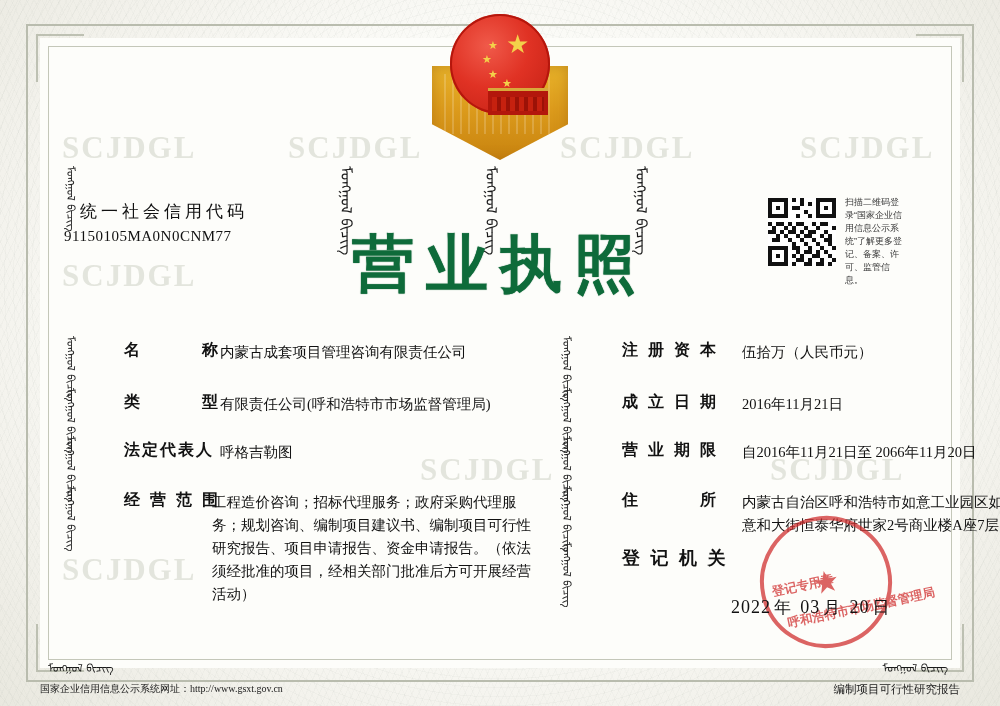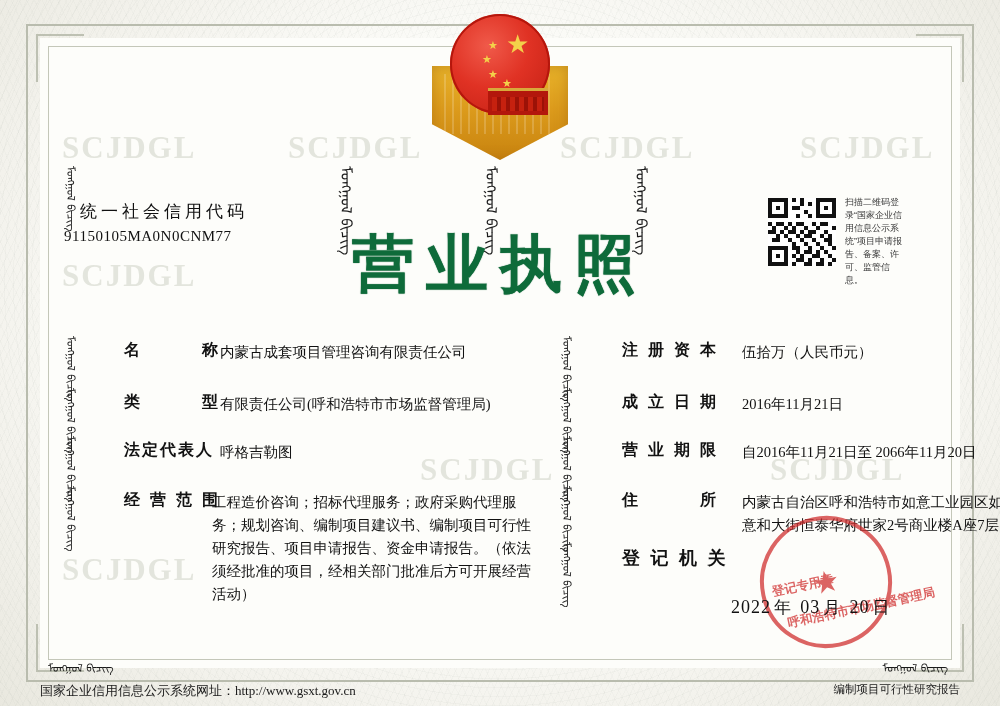--- a/index.html
+++ b/index.html
@@ -170,21 +170,21 @@
   .date-row{
     position:absolute;left:728px;top:596px;font-size:17px;color:#111;
     font-family:"Liberation Serif",serif;letter-spacing:1px;
   }
   .date-row b{font-weight:400;}
   .date-row .num{font-size:18px;padding:0 3px;}
 
   
   .foot-mong-l{position:absolute;left:48px;top:656px;}
   .foot-l{
-    position:absolute;left:40px;top:682px;font-size:13px;color:#1a1a1a;
+    position:absolute;left:40px;top:682px;font-size:10px;color:#1a1a1a;
     font-family:"Liberation Serif",serif;
   }
   .foot-mong-r{position:absolute;right:52px;top:656px;}
   .foot-r{
     position:absolute;right:40px;top:682px;font-size:11.5px;color:#1a1a1a;
     font-family:"Liberation Serif",serif;
   }
   .hmong{
     font-family:"DejaVu Sans",sans-serif;font-size:11px;color:#1a1a1a;
     letter-spacing:1px;white-space:nowrap;
@@ -302,21 +302,21 @@
           <rect x="10" y="15" width="1" height="1"></rect>
         <rect x="13" y="15" width="1" height="1"></rect>
           <rect x="16" y="15" width="1" height="1"></rect>
         <rect x="6" y="16" width="1" height="1"></rect>
           <rect x="9" y="16" width="2" height="1"></rect>
         <rect x="12" y="16" width="2" height="1"></rect>
           <rect x="15" y="16" width="1" height="1"></rect>
       </g>
     </svg>
   </div>
-  <div class="qr-note">扫描二维码登录“国家企业信用信息公示系统”项目申请报告、备案、许可、监管信息。</div>
+  <div class="qr-note">扫描二维码登录“国家企业信用信息公示系统”了解更多登记、备案、许可、监管信息。</div>
 
   <div class="mong code-mong">ᠮᠣᠩᠭᠣᠯ ᠪᠢᠴᠢᠭ</div>
   <div class="code-title">统一社会信用代码</div>
   <div class="code-num">91150105MA0N0CNM77</div>
 
   <div class="title-mong-row">
     <div class="mong mong-big tm1">ᠮᠣᠩᠭᠣᠯ ᠪᠢᠴᠢᠭ</div>
     <div class="mong mong-big tm2">ᠮᠣᠩᠭᠣᠯ ᠪᠢᠴᠢᠭ</div>
     <div class="mong mong-big tm3">ᠮᠣᠩᠭᠣᠯ ᠪᠢᠴᠢᠭ</div>
   </div>

